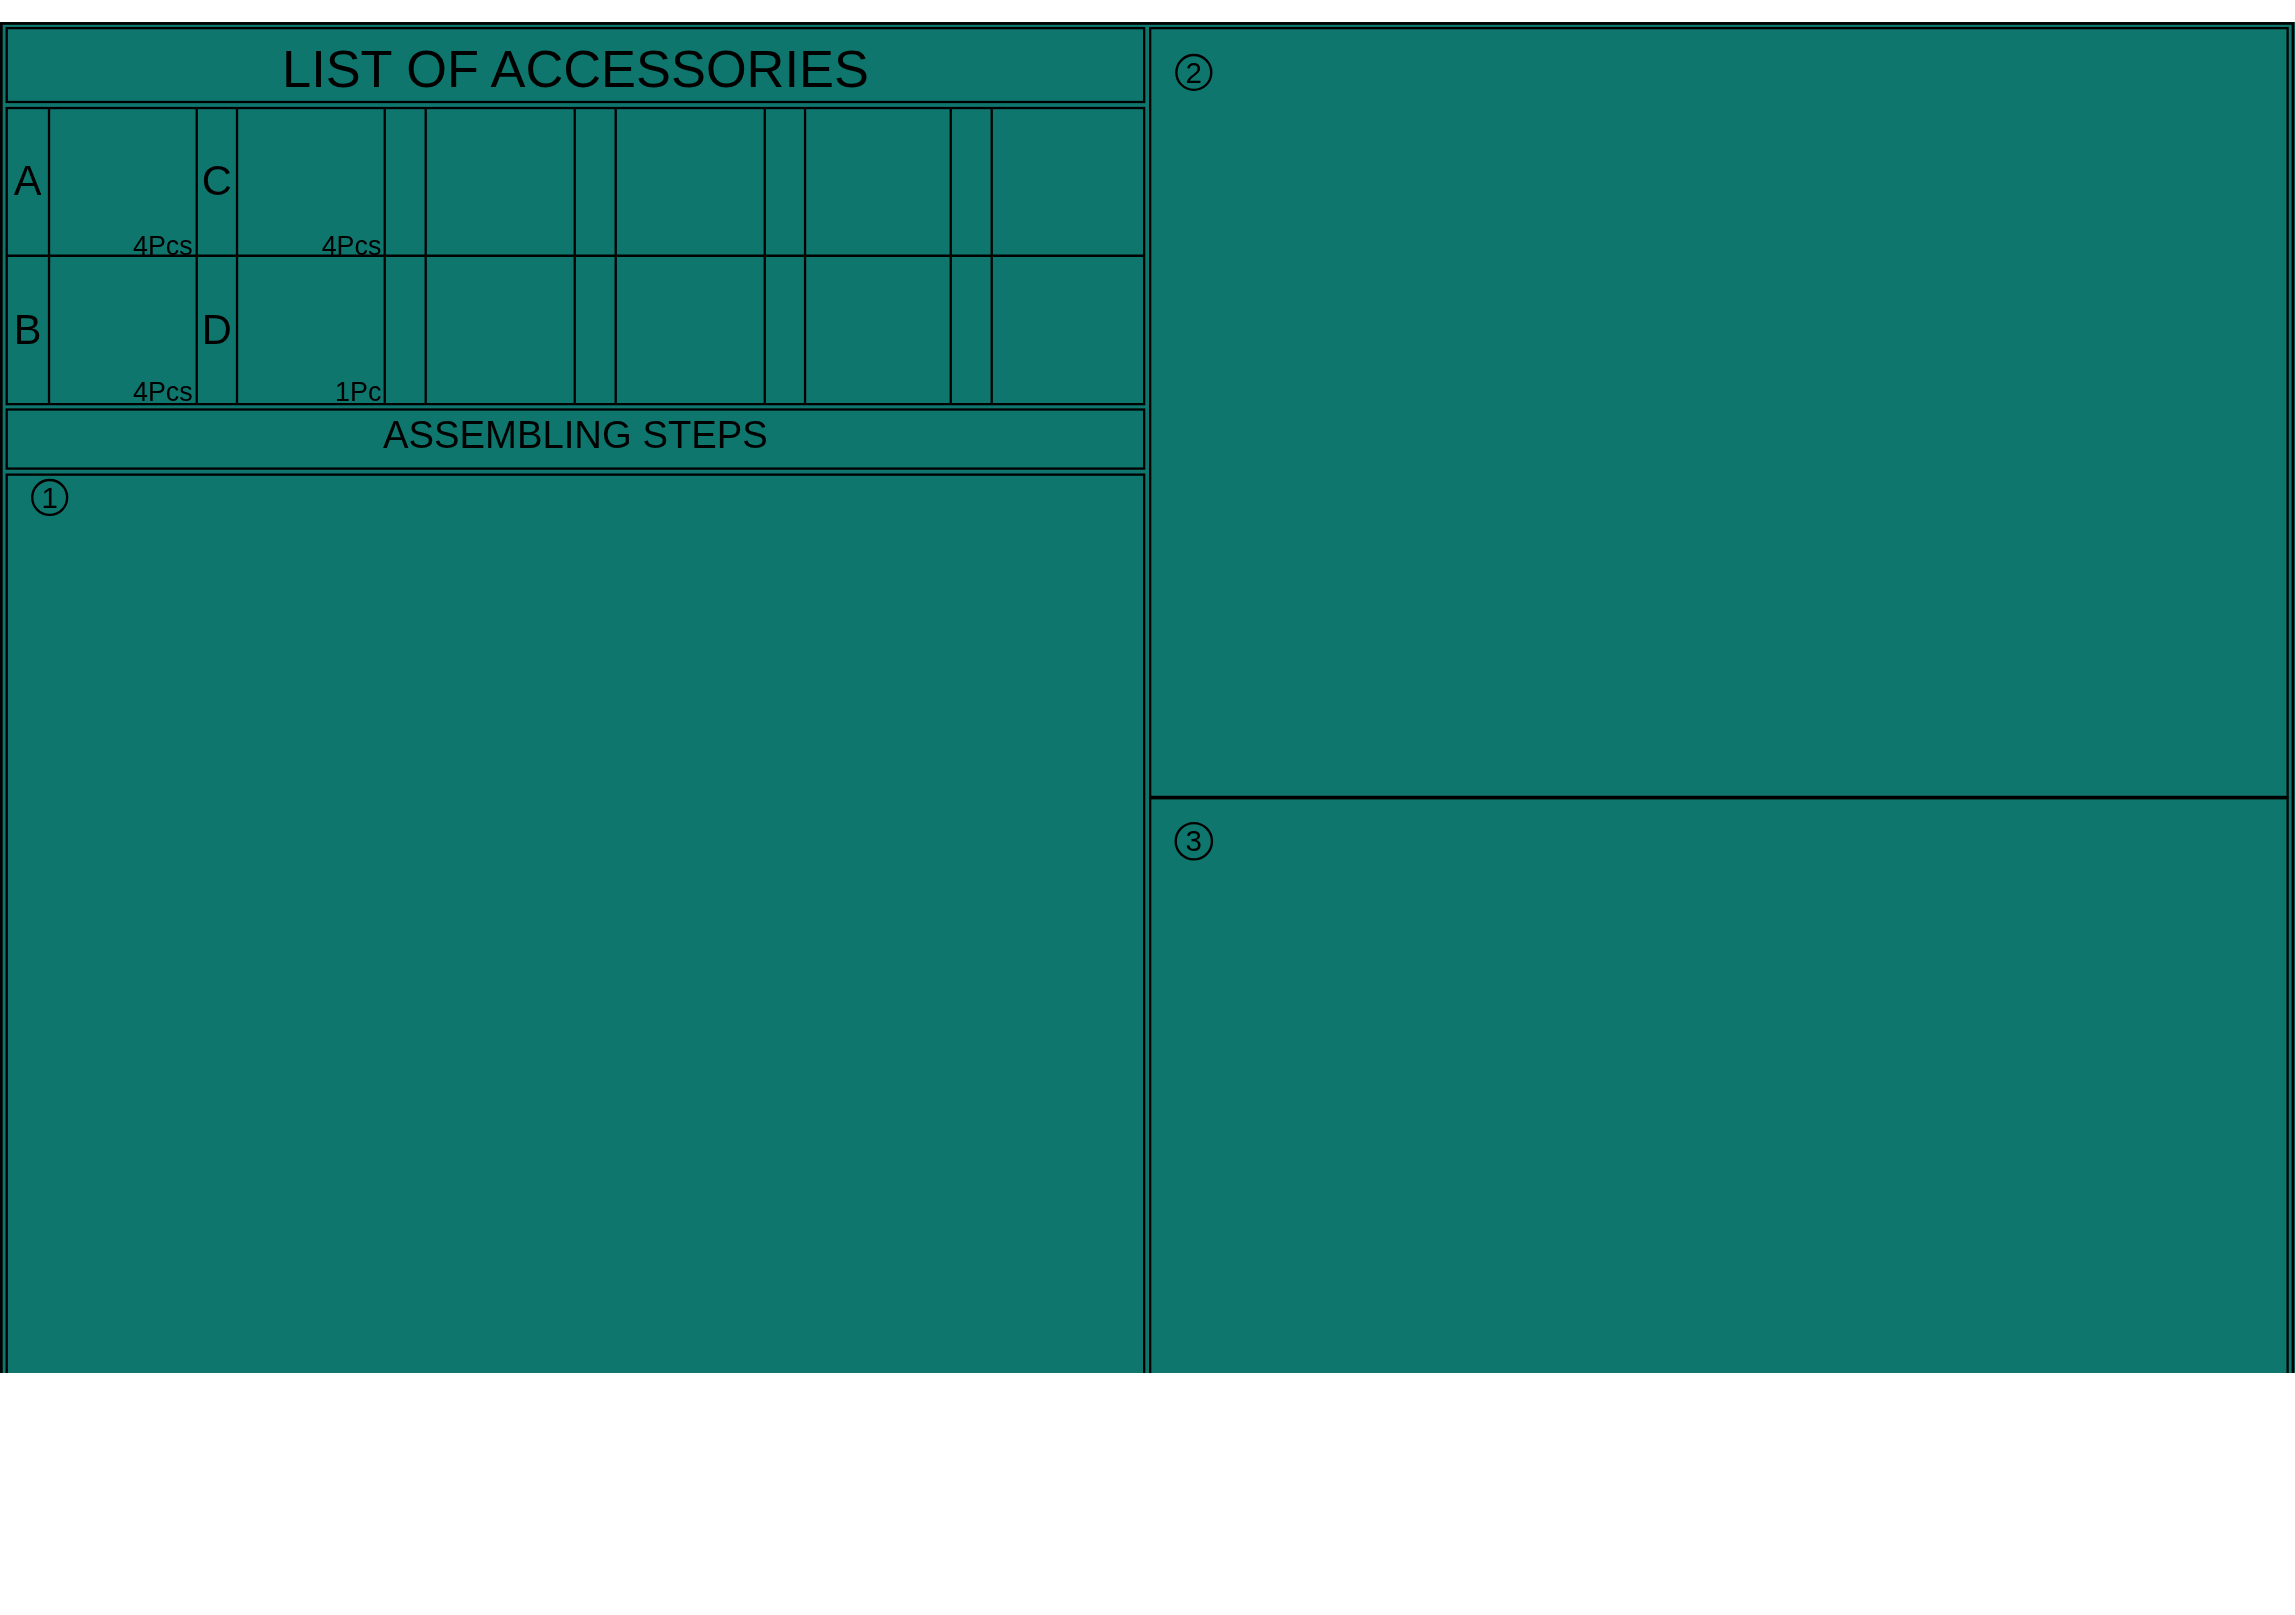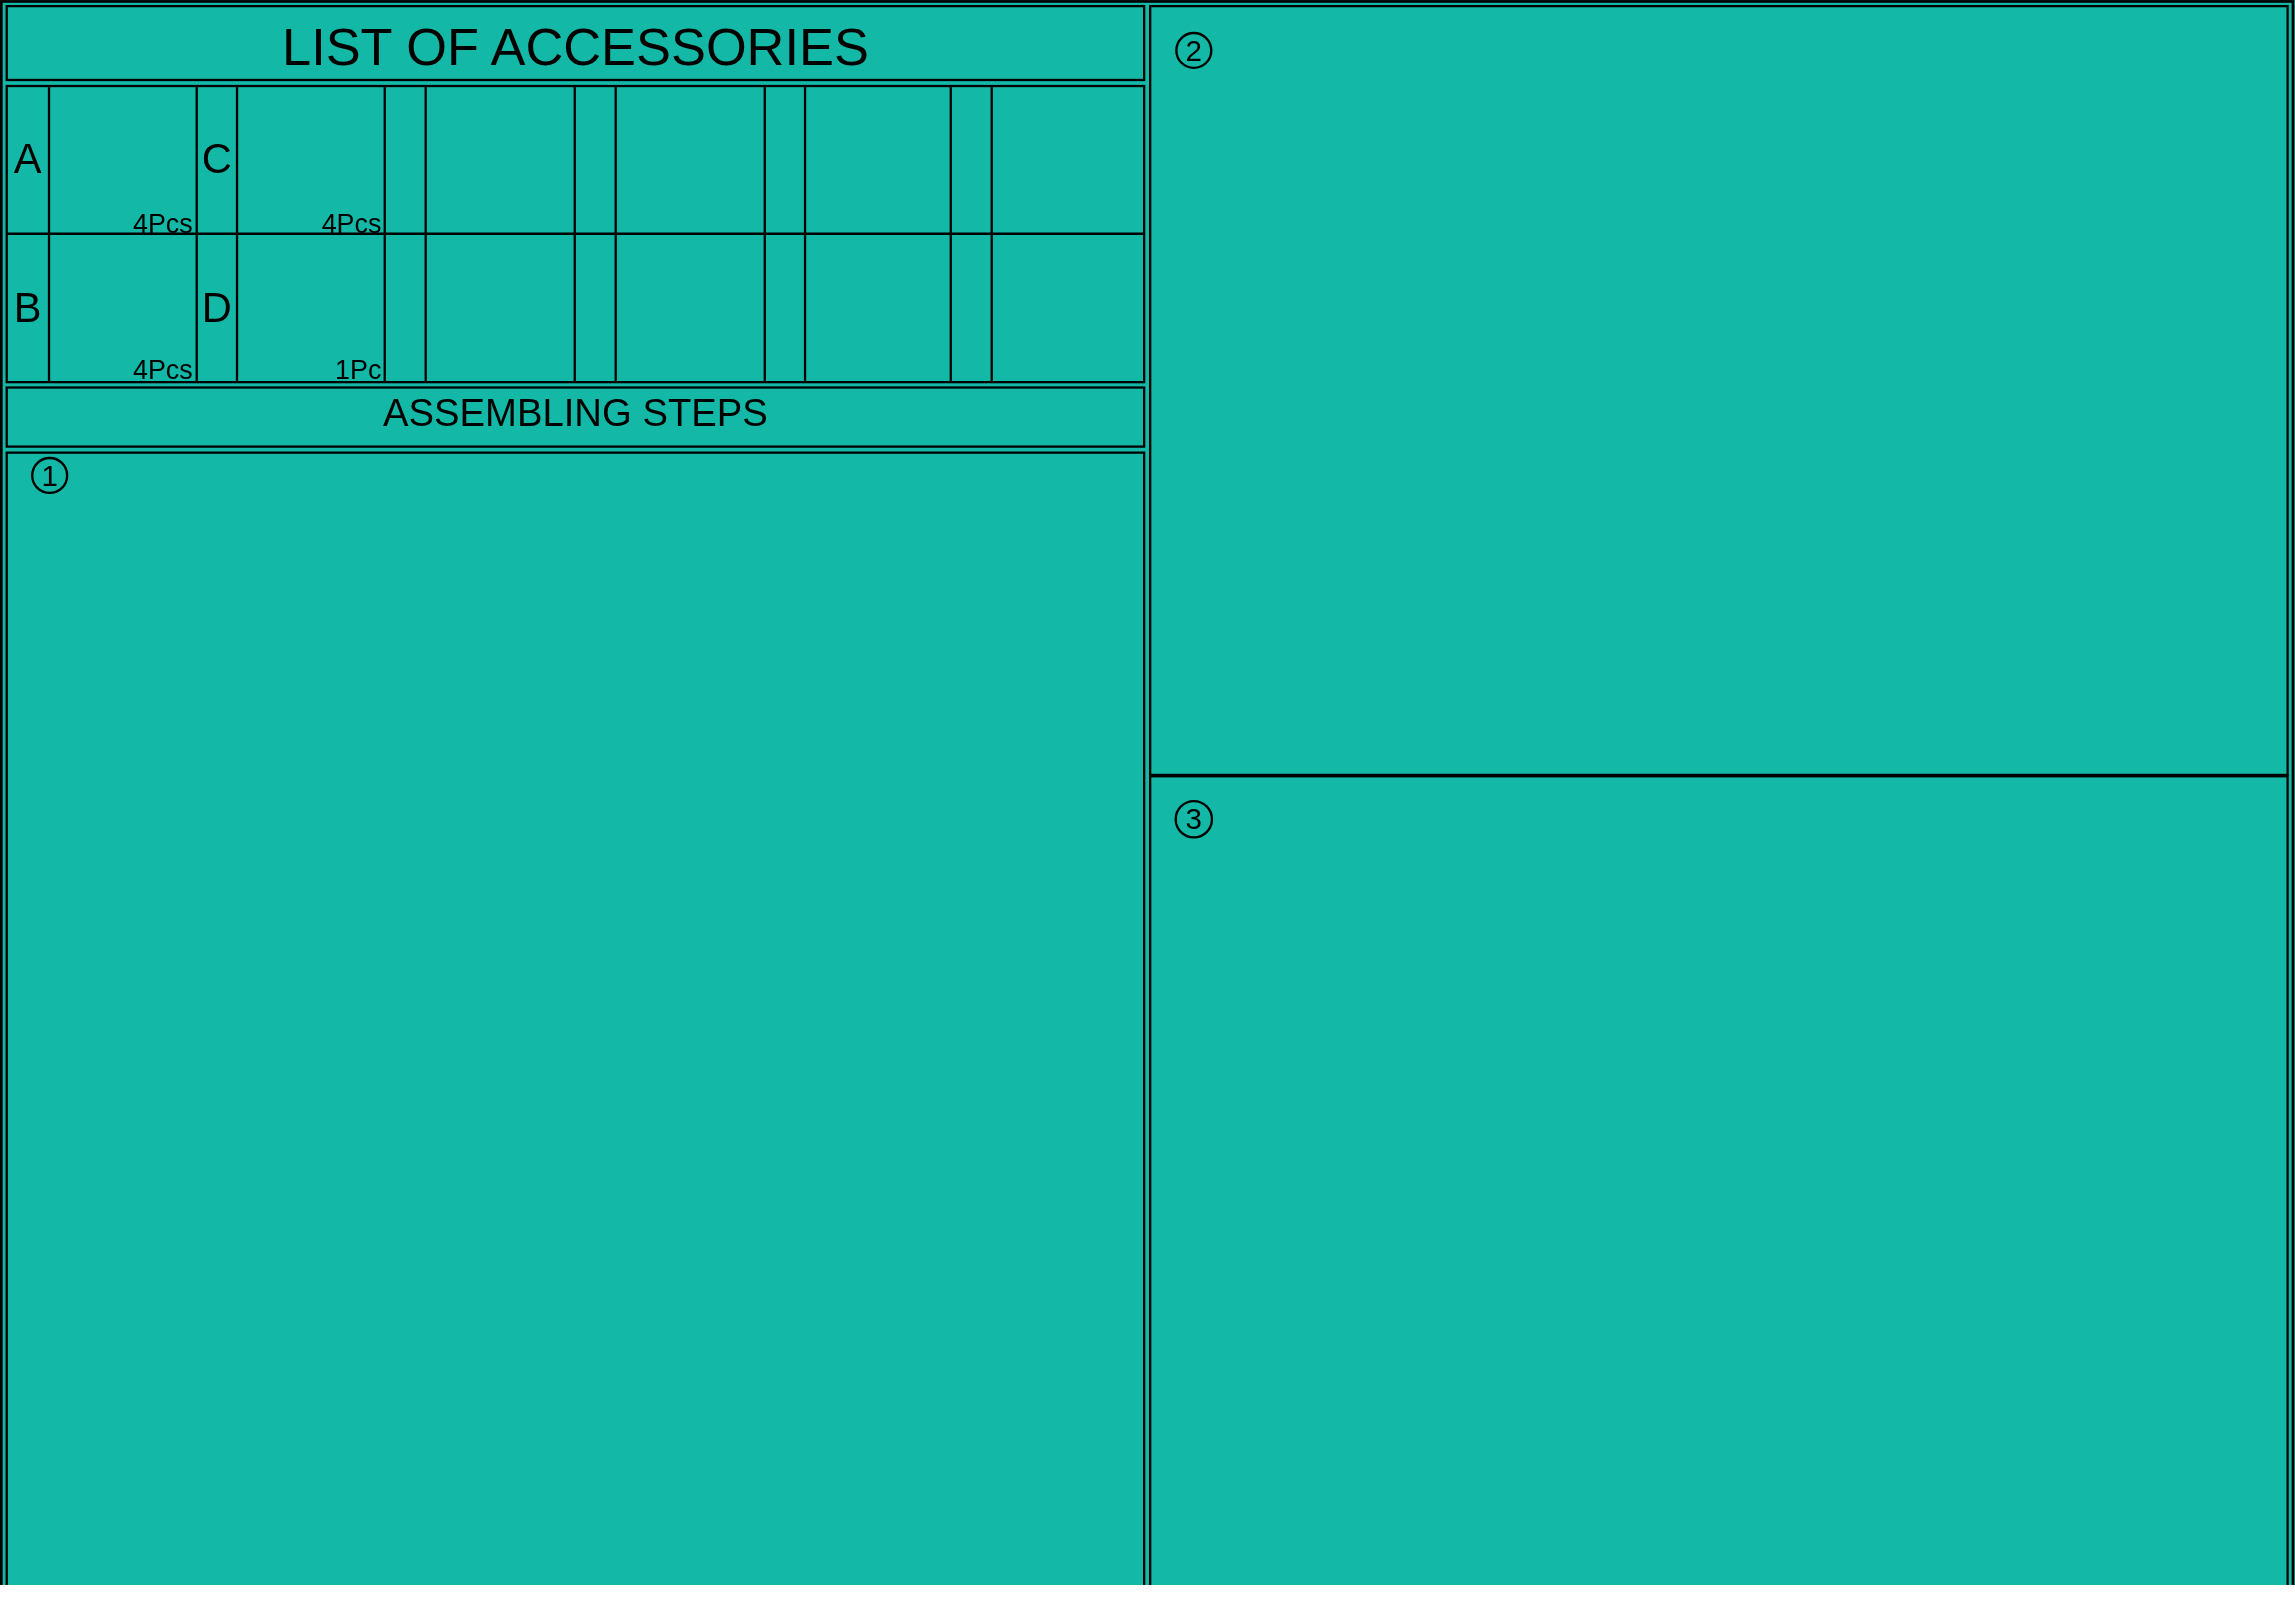--- a/index.html
+++ b/index.html
@@ -1,17 +1,17 @@
 <!DOCTYPE html>
 <html style="font-size:10.7px"><head>
 <meta charset="utf-8">
 <style>
 html,body{margin:0;padding:0;background:#ffffff;}
-#page{position:relative;width:2295px;height:1585px;background:#14b8a6;overflow:hidden;
-font-family:"Liberation Sans", sans-serif;}
+#page{position:relative;width:2295px;height:1351px;background:#0f766e;overflow:hidden;
+font-family:"Liberation Sans", sans-serif;margin-top:22px;}
 svg{position:absolute;left:0;top:0;}
 text{fill:#000;}
 .t{font-family:"Liberation Sans", sans-serif;}
 </style>
 </head>
 <body>
 <div id="page">
 <svg width="2295" height="1615" viewBox="0 0 3418 2405">
 <g fill="none" stroke="#000" stroke-width="3.4">
 

